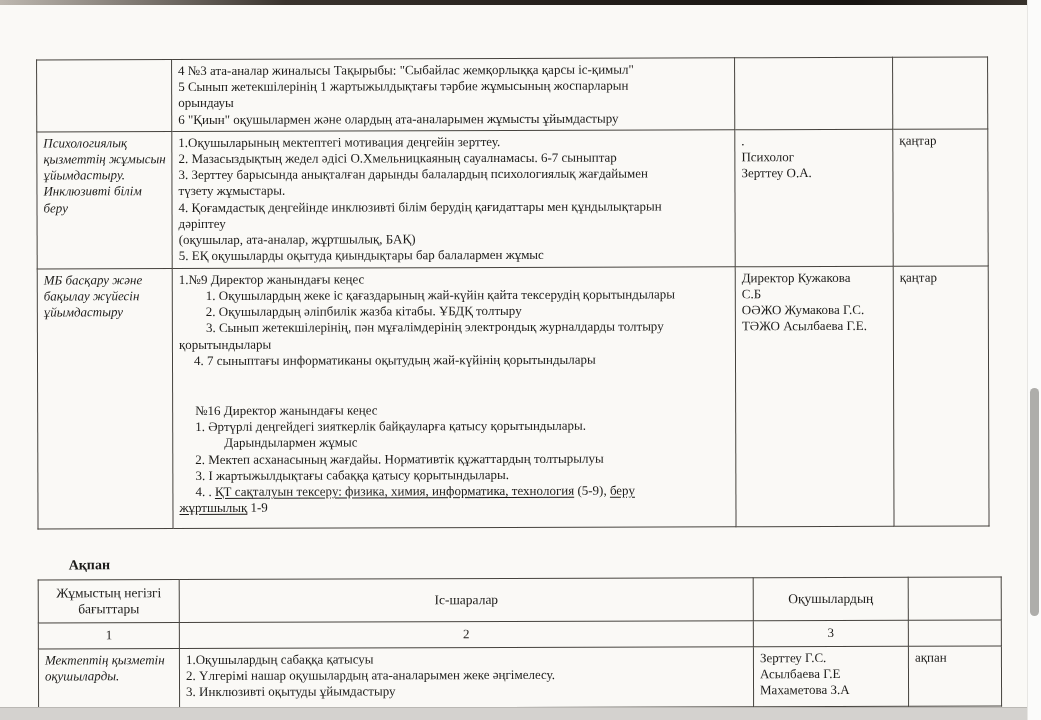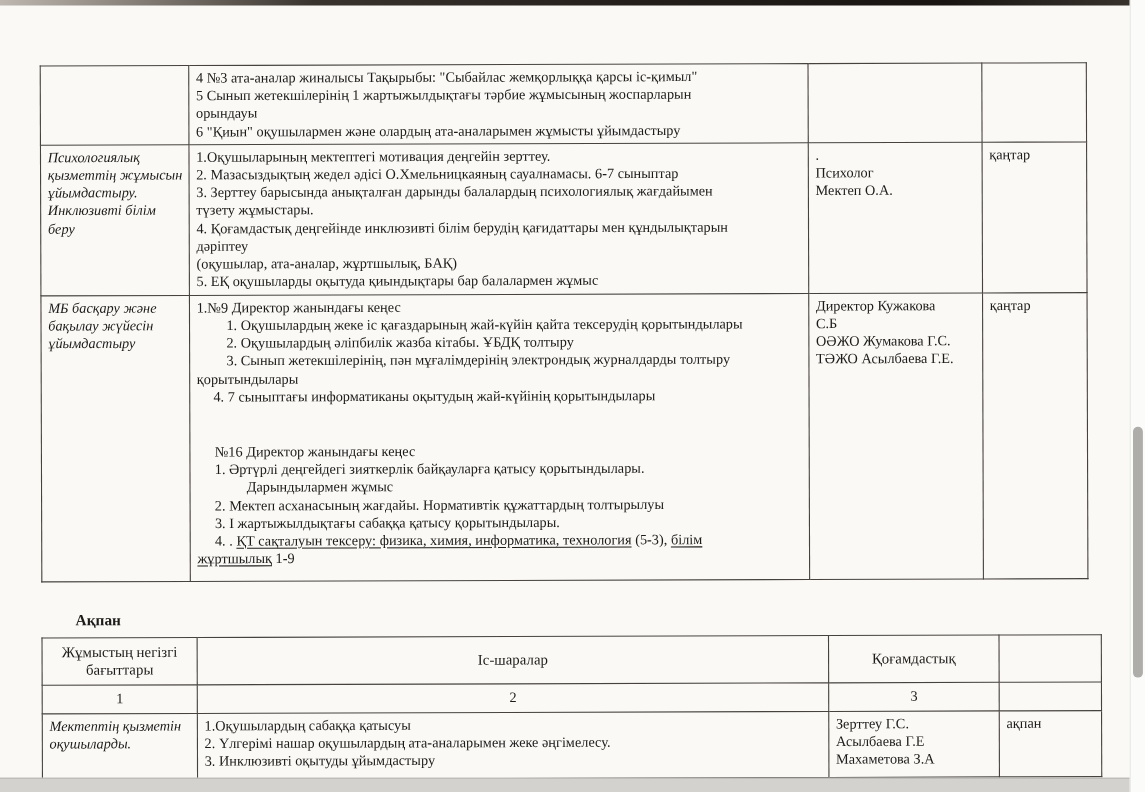--- a/index.html
+++ b/index.html
@@ -95,41 +95,41 @@
           <div class="line">3. Зерттеу барысында анықталған дарынды балалардың психологиялық жағдайымен</div>
           <div class="line">түзету жұмыстары.</div>
           <div class="line">4. Қоғамдастық деңгейінде инклюзивті білім берудің қағидаттары мен құндылықтарын</div>
           <div class="line">дәріптеу</div>
           <div class="line">(оқушылар, ата-аналар, жұртшылық, БАҚ)</div>
           <div class="line">5. ЕҚ оқушыларды оқытуда қиындықтары бар балалармен жұмыс</div>
         </td>
         <td>
           <div class="line">.</div>
           <div class="line">Психолог</div>
-          <div class="line">Мектеп О.А.</div>
+          <div class="line">Зерттеу О.А.</div>
         </td>
         <td>қаңтар</td>
       </tr>
 
       <tr class="r3">
         <td class="dir">МБ басқару және бақылау жүйесін ұйымдастыру</td>
         <td>
           <div class="line"><span>1.</span><b>№9 Директор жанындағы кеңес</b></div>
           <div class="line ind1">1. Оқушылардың жеке іс қағаздарының жай-күйін қайта тексерудің қорытындылары</div>
           <div class="line ind1">2. Оқушылардың әліпбилік жазба кітабы. ҰБДҚ толтыру</div>
           <div class="line ind1">3. Сынып жетекшілерінің, пән мұғалімдерінің электрондық журналдарды толтыру</div>
           <div class="line">қорытындылары</div>
           <div class="line ind2">4. 7 сыныптағы информатиканы оқытудың жай-күйінің қорытындылары</div>
           <div class="blockgap"></div>
           <div class="line m2"><b>№16 Директор жанындағы кеңес</b></div>
           <div class="line m2">1. Әртүрлі деңгейдегі зияткерлік байқауларға қатысу қорытындылары.</div>
           <div class="line cont2">Дарындылармен жұмыс</div>
           <div class="line m2">2. Мектеп асханасының жағдайы. Нормативтік құжаттардың толтырылуы</div>
           <div class="line m2">3. І жартыжылдықтағы сабаққа қатысу қорытындылары.</div>
-          <div class="line m2"><span>4. . </span><u>ҚТ сақталуын тексеру: физика, химия, информатика, технология</u><span> (5-3), </span><u>білім</u></div>
+          <div class="line m2"><span>4. . </span><u>ҚТ сақталуын тексеру: физика, химия, информатика, технология</u><span> (5-9), </span><u>беру</u></div>
           <div class="line"><u>жұртшылық</u><span> 1-9</span></div>
         </td>
         <td>
           <div class="line">Директор Кужакова</div>
           <div class="line">С.Б</div>
           <div class="line">ОӘЖО Жумакова Г.С.</div>
           <div class="line">ТӘЖО Асылбаева Г.Е.</div>
         </td>
         <td>қаңтар</td>
       </tr>
@@ -142,21 +142,21 @@
     <colgroup>
         <col class="c1">
         <col class="c2">
         <col class="c3">
         <col class="c4">
       </colgroup>
     <tbody>
       <tr>
         <td class="hd">Жұмыстың негізгі бағыттары</td>
         <td class="hd">Іс-шаралар</td>
-        <td class="hd">Қоғамдастық</td>
+        <td class="hd">Оқушылардың</td>
         <td class="hd"></td>
       </tr>
       <tr>
         <td class="num">1</td>
         <td class="num">2</td>
         <td class="num">3</td>
         <td class="num"></td>
       </tr>
       <tr>
         <td class="dir body">Мектептің қызметін оқушыларды.</td>

